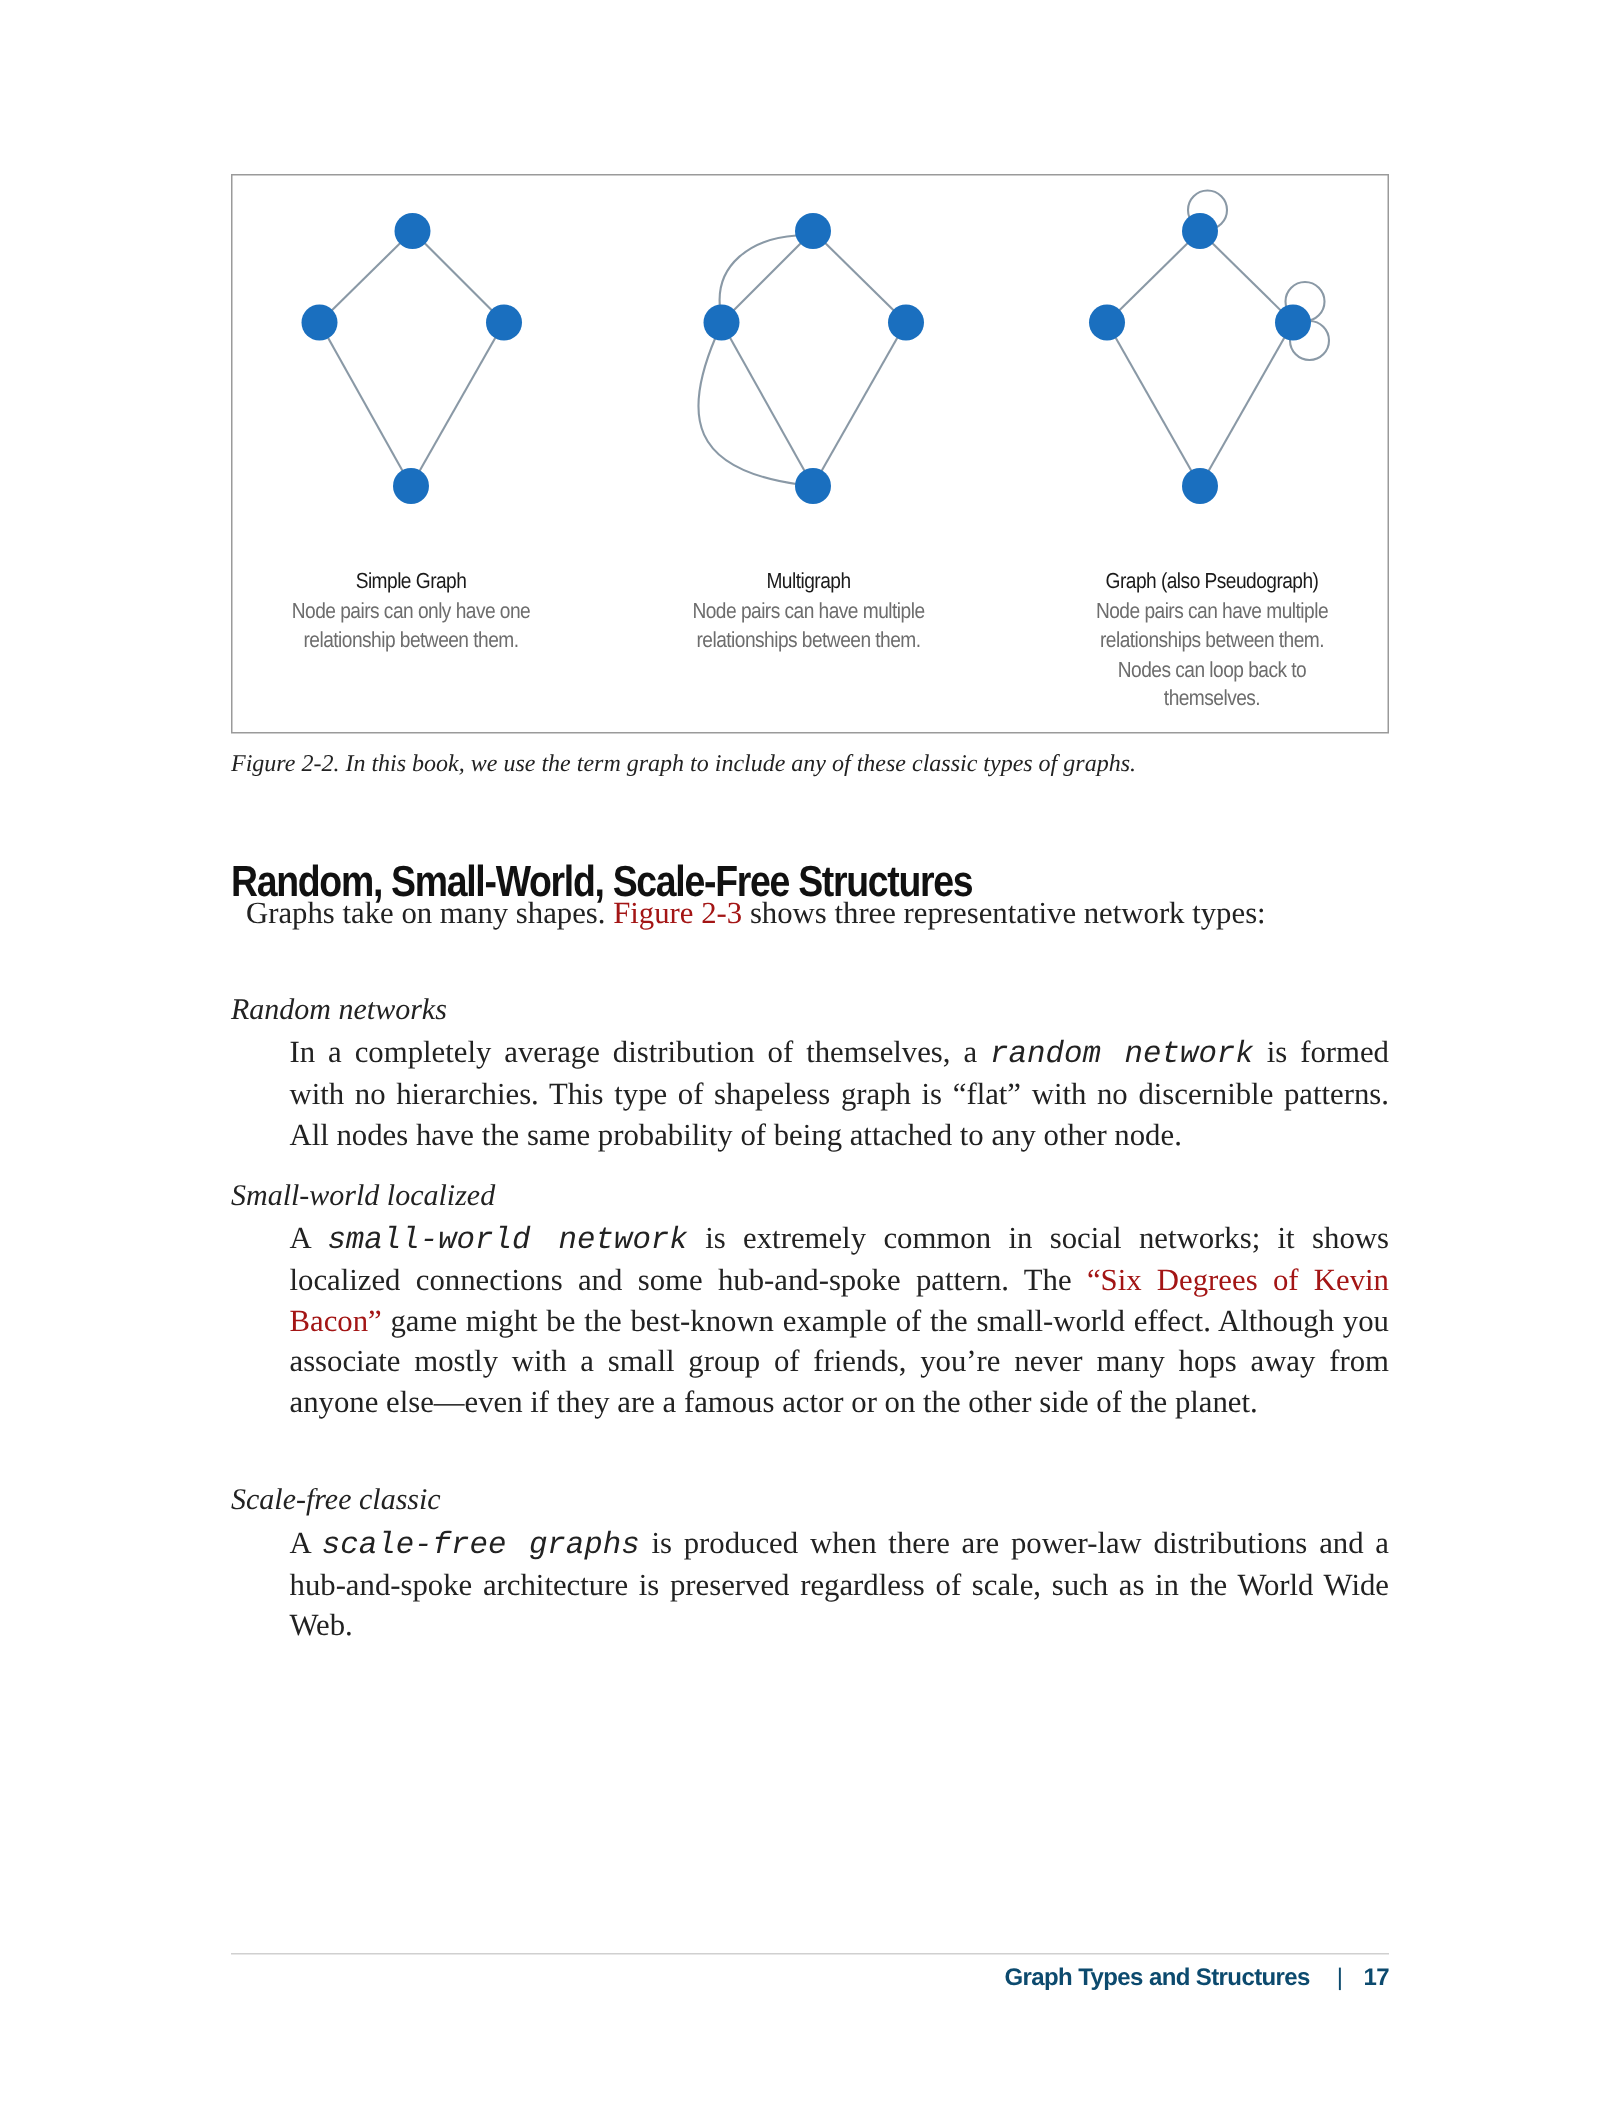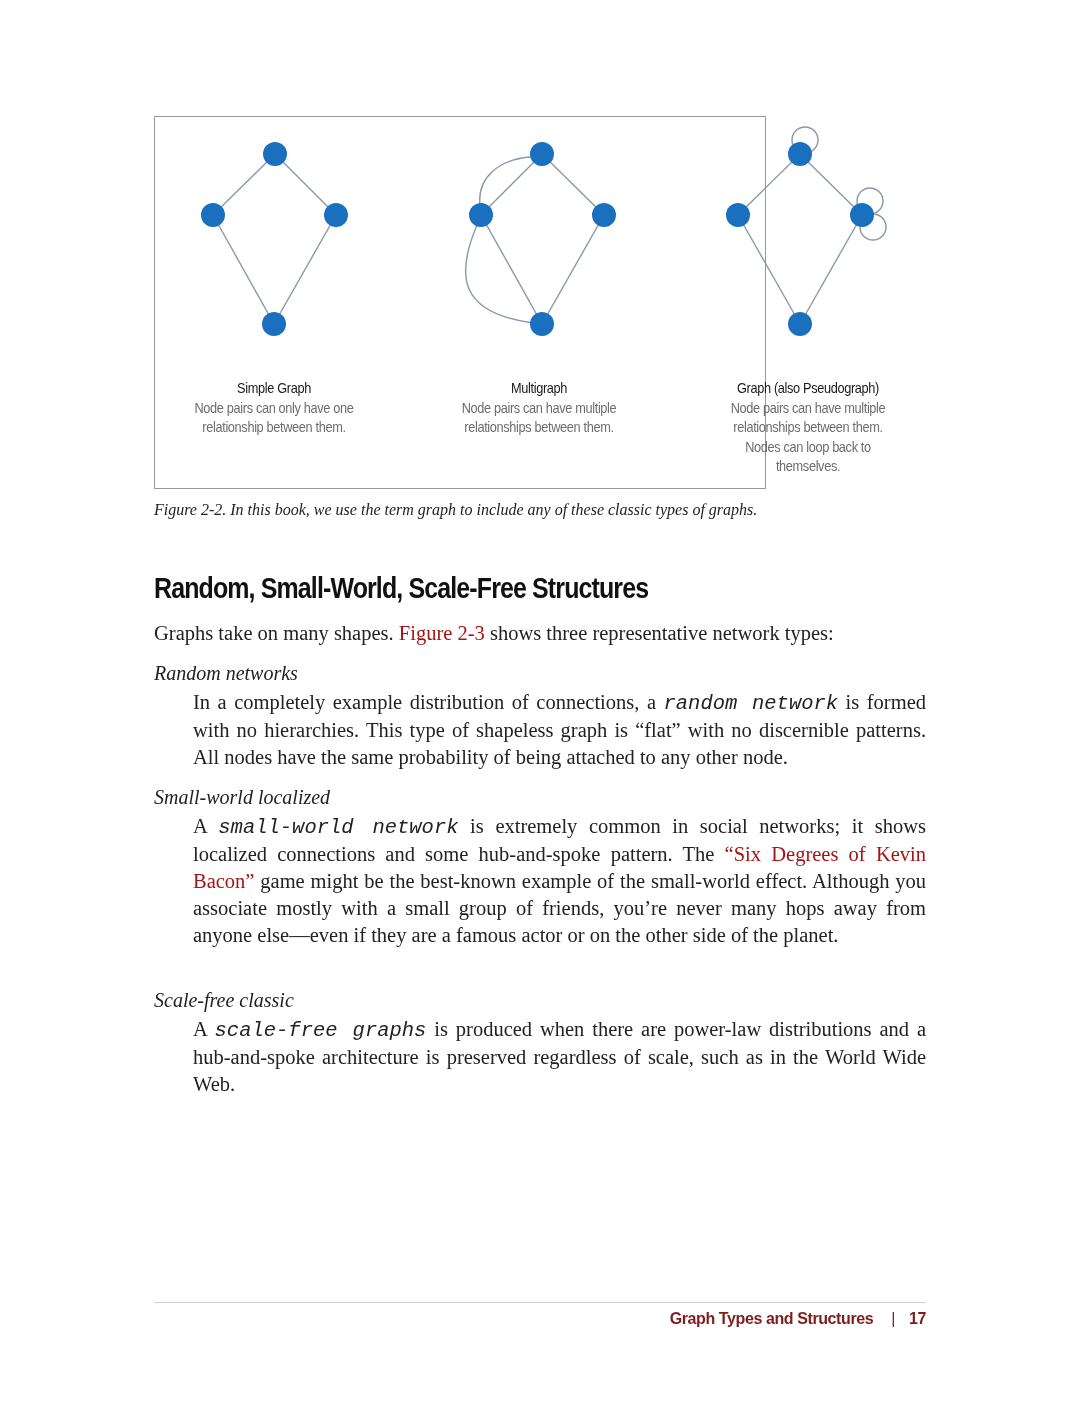--- a/index.html
+++ b/index.html
@@ -1,18 +1,18 @@
 <!DOCTYPE html>
 <html><head>
 <meta charset="utf-8">
 <style>
   html, body { margin:0; padding:0; background:#ffffff; }
   body { width:1080px; height:1418px; position:relative; overflow:hidden; }
   .figure-box {
-    position:absolute; left:154px; top:116px; width:612px; height:373px;
+    position:absolute; left:154px; top:116px; width:772px; height:373px;
     border:1px solid #9a9a9a; box-sizing:border-box; background:#fff;
   }
   .figure-svg { position:absolute; left:0; top:0; }
   .panel-caption {
     position:absolute; top:262px; width:250px; text-align:center;
     font-family:"Liberation Sans", sans-serif; font-size:14.5px; line-height:19.5px;
     letter-spacing:-0.4px; transform:scaleX(0.88); transform-origin:center top;
   }
   .panel-title { color:#1a1a1a; }
   .panel-desc { color:#6d6d6d; }
@@ -34,21 +34,21 @@
   .term {
     position:absolute; left:154px;
     font-family:"Liberation Serif", serif; font-style:italic; font-size:20px; color:#222;
   }
   .def { left:193px; width:733px; }
   .link { color:#a31515; }
   em { font-style:italic;font-family:Liberation Mono, monospace; }
   .footer-rule { position:absolute; left:154px; top:1302px; width:772px; height:1px; background:#d0d0d0; }
   .footer {
     position:absolute; right:154px; top:1310px; white-space:nowrap;
-    font-family:"Liberation Sans", sans-serif; font-weight:bold; font-size:16px; color:#7f1d1d;
+    font-family:"Liberation Sans", sans-serif; font-weight:bold; font-size:16px; color:#0c4a6e;
     letter-spacing:-0.4px;
     text-align:right;
   }
   .footer .sep { display:inline-block; margin:0 14px 0 18px; font-weight:normal; }
 </style>
 </head>
 <body>
 
 <div class="figure-box">
   <svg class="figure-svg" width="772" height="373" viewBox="0 0 772 373">
@@ -105,24 +105,24 @@
     <div class="panel-desc">relationships between them.</div>
     <div class="panel-desc">Nodes can loop back to</div>
     <div class="panel-desc">themselves.</div>
   </div>
 </div>
 
 <div class="fig-caption">Figure 2-2. In this book, we use the term graph to include any of these classic types of graphs.</div>
 
 <div class="section-heading">Random, Small-World, Scale-Free Structures</div>
 
-<div class="para" style="top:620px;"><span>Graphs take on many shapes. </span><span class="link">Figure 2-3</span><span> shows three representative network types:</span></div>
+<div class="para" style="top:596px;margin-left:10px;"><span>Graphs take on many shapes. </span><span class="link">Figure 2-3</span><span> shows three representative network types:</span></div>
 
 <div class="term" style="top:662px;">Random networks</div>
-<div class="para def" style="top:689px;"><span>In a completely example distribution of connections, a </span><em>random network</em><span> is formed with no hierarchies. This type of shapeless graph is “flat” with no discernible patterns. All nodes have the same probability of being attached to any other node.</span></div>
+<div class="para def" style="top:689px;"><span>In a completely average distribution of themselves, a </span><em>random network</em><span> is formed with no hierarchies. This type of shapeless graph is “flat” with no discernible patterns. All nodes have the same probability of being attached to any other node.</span></div>
 
 <div class="term" style="top:786px;">Small-world localized</div>
 <div class="para def" style="top:813px;"><span>A </span><em>small-world network</em><span> is extremely common in social networks; it shows localized connections and some hub-and-spoke pattern. The </span><span class="link">“Six Degrees of Kevin Bacon”</span><span> game might be the best-known example of the small-world effect. Although you associate mostly with a small group of friends, you’re never many hops away from anyone else—even if they are a famous actor or on the other side of the planet.</span></div>
 
 <div class="term" style="top:989px;">Scale-free classic</div>
 <div class="para def" style="top:1016px;"><span>A </span><em>scale-free graphs</em><span> is produced when there are power-law distributions and a hub-and-spoke architecture is preserved regardless of scale, such as in the World Wide Web.</span></div>
 
 <div class="footer-rule"></div>
 <div class="footer">
   <span>Graph Types and Structures</span><span class="sep">|</span><span>17</span>

